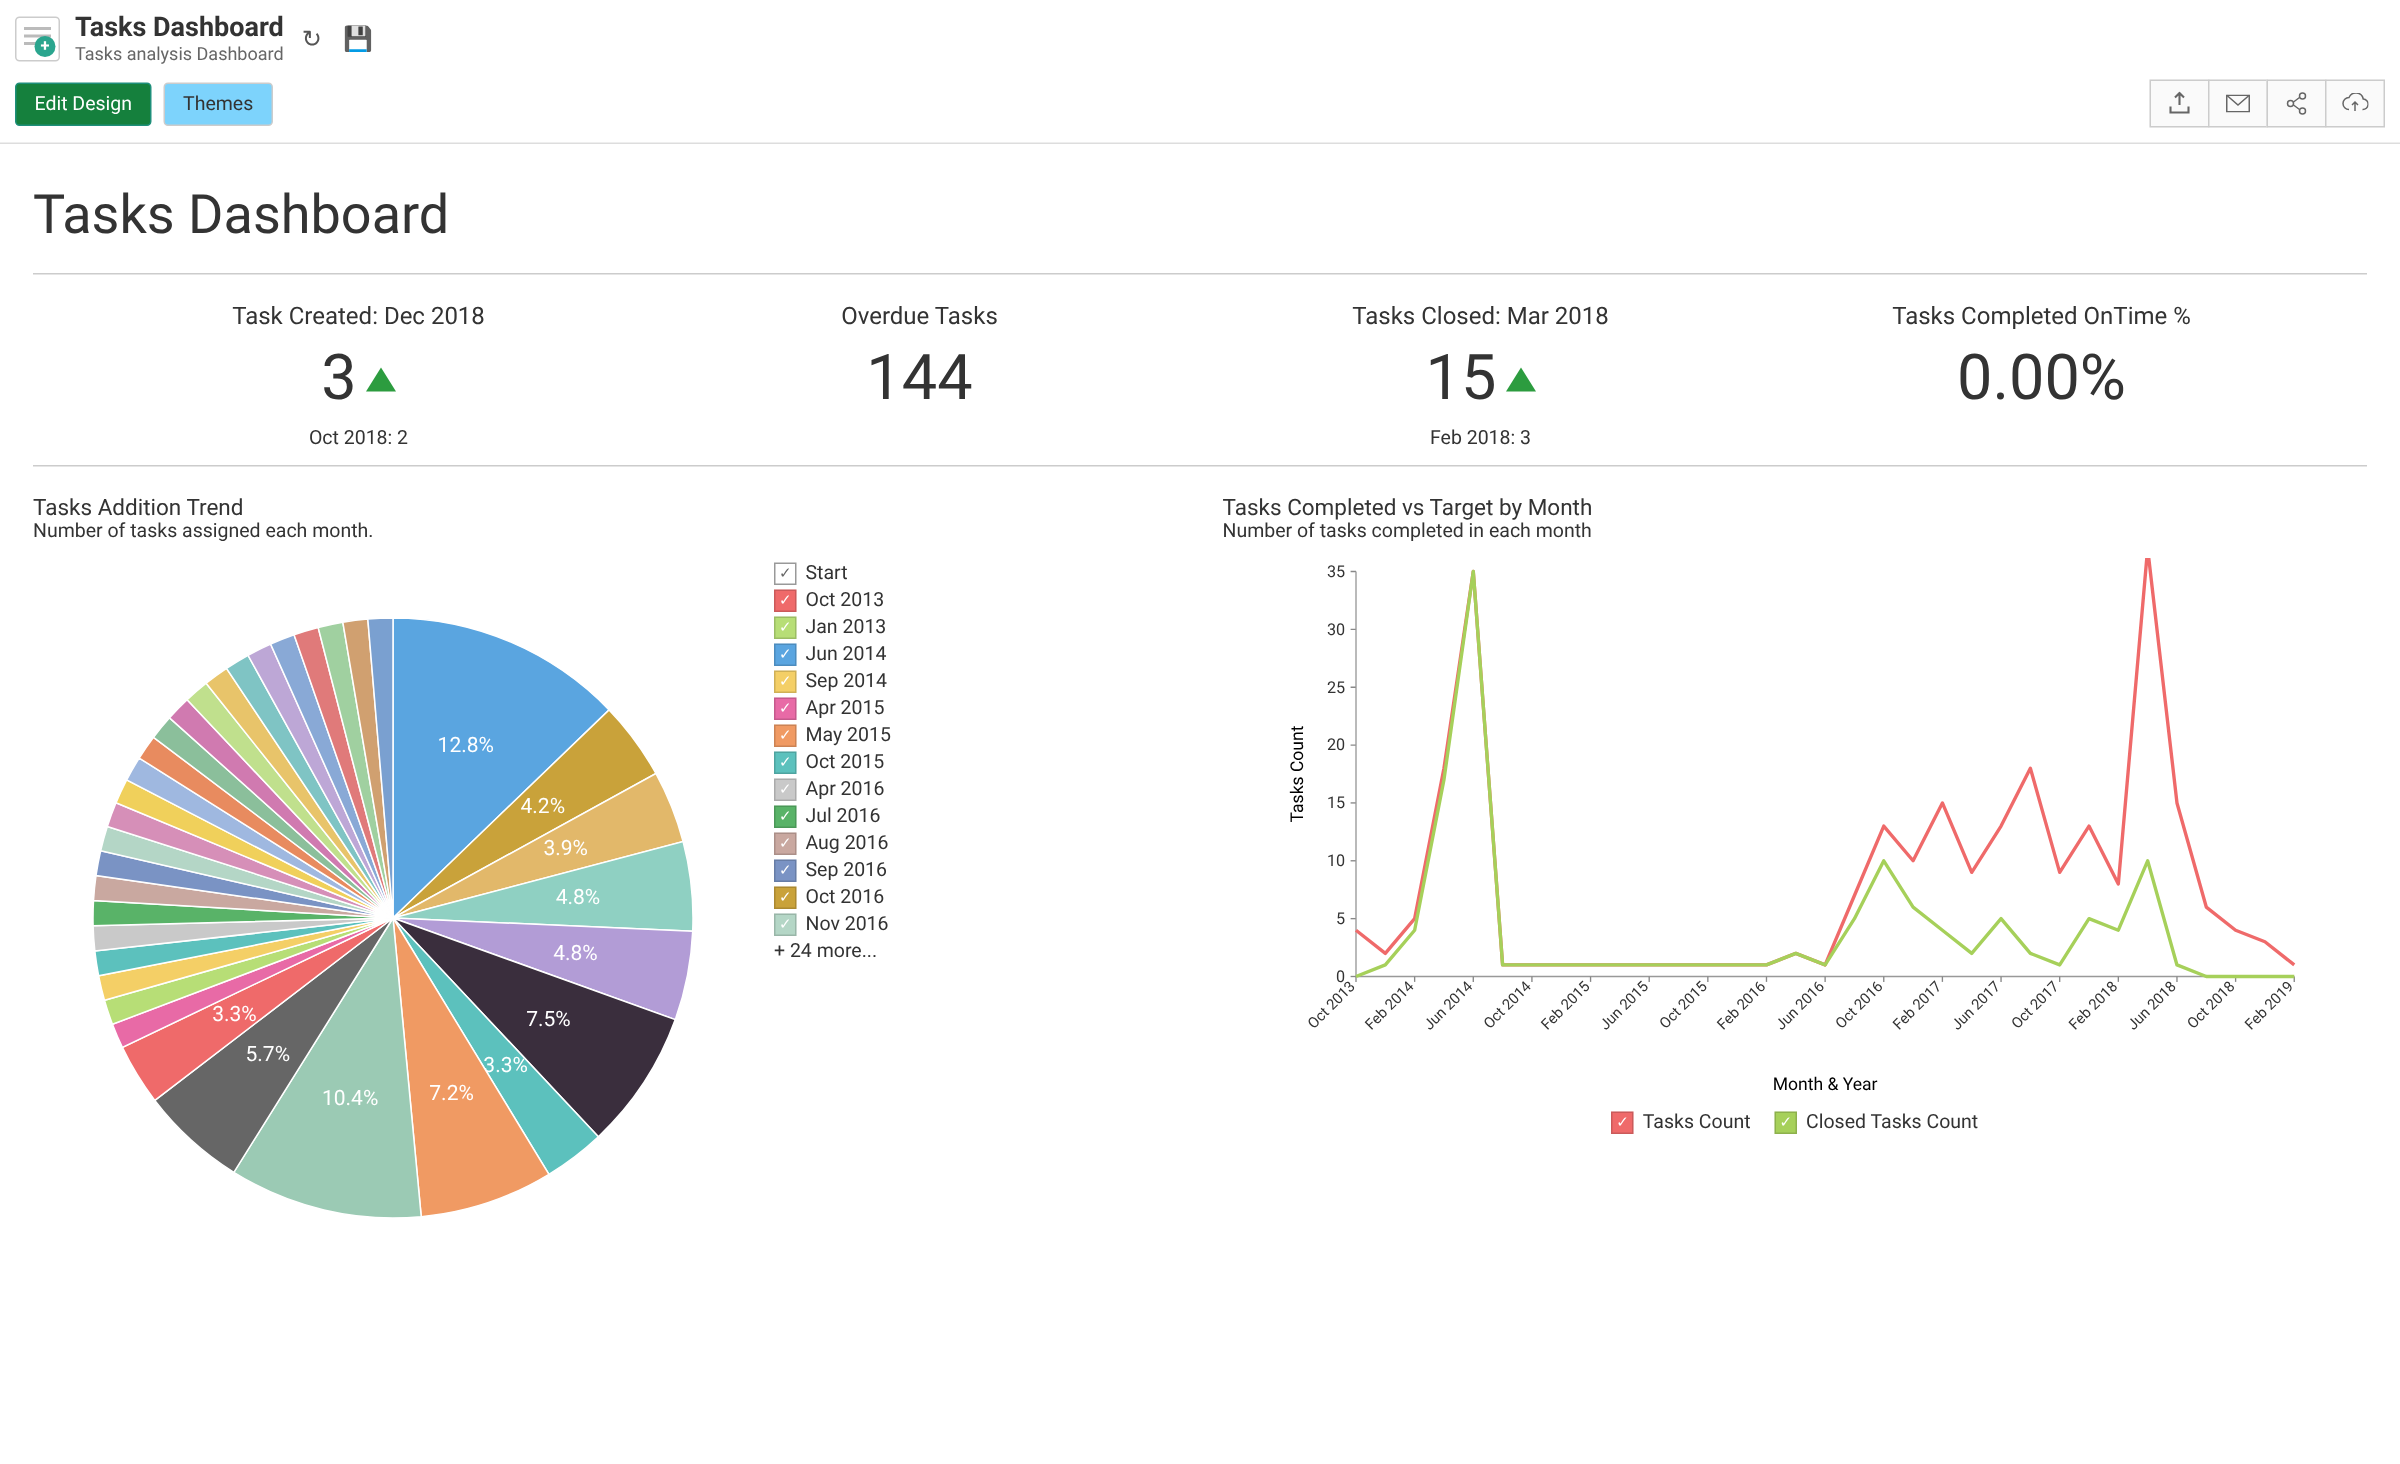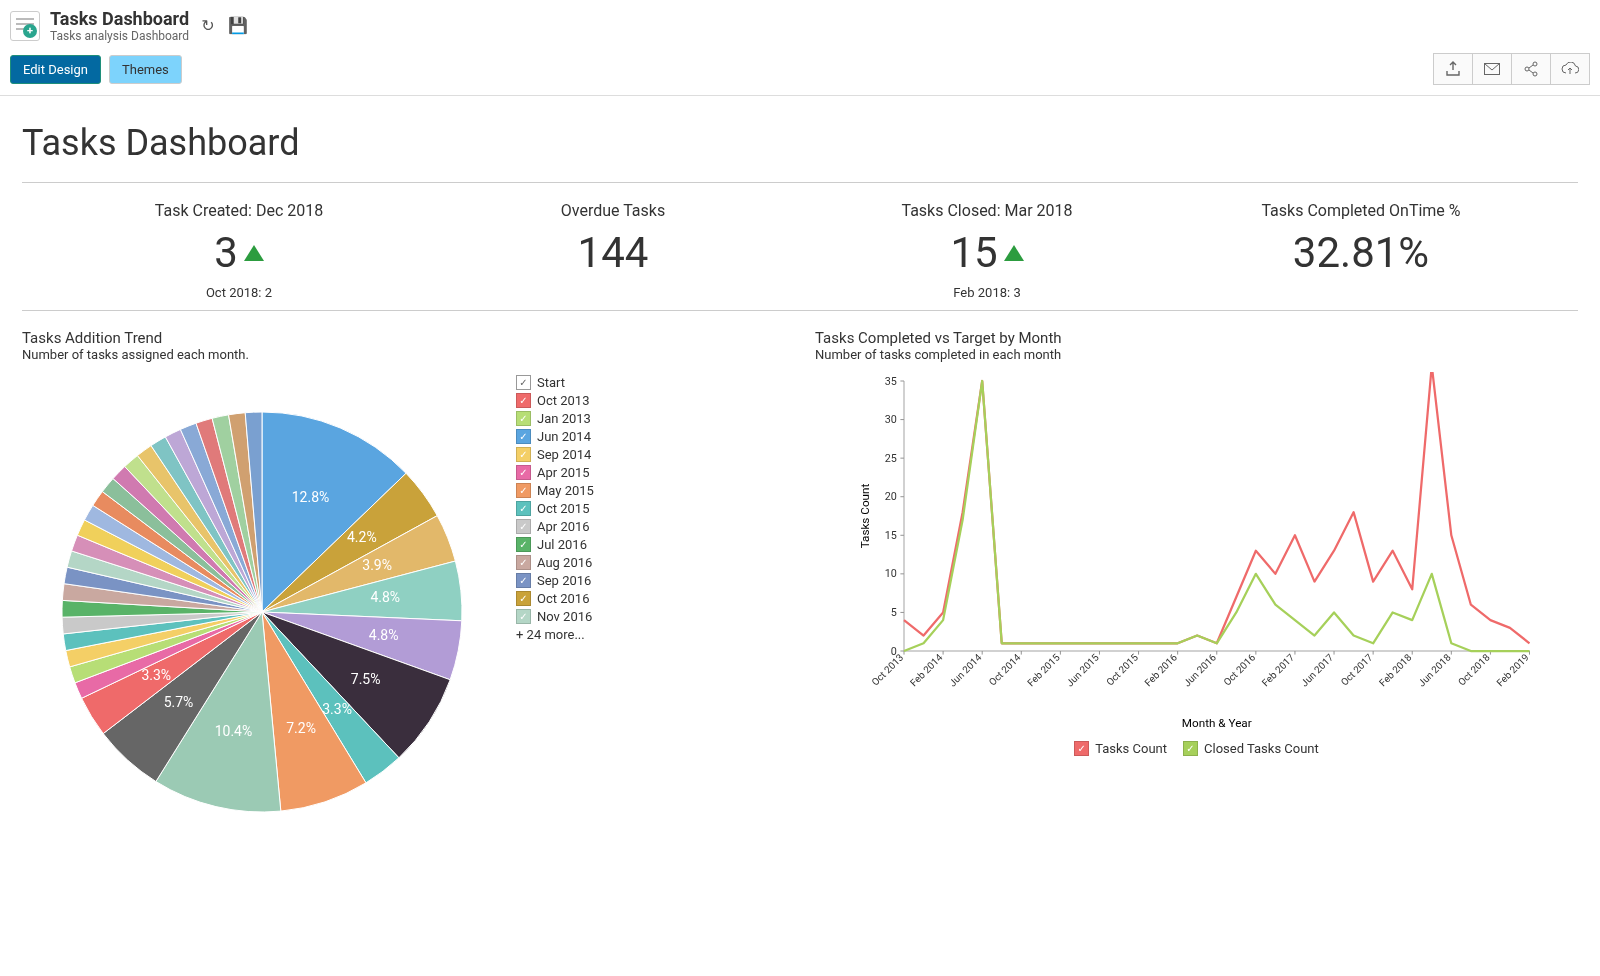--- a/index.html
+++ b/index.html
@@ -7,21 +7,21 @@
 .app-icon{width:28px;height:28px;border:1px solid #ccc;border-radius:3px;margin-right:10px;display:flex;align-items:center;justify-content:center;position:relative}
 .app-icon-lines{position:absolute;left:5px;top:6px;width:18px;height:2px;background:#bbb;box-shadow:0 5px 0 #bbb,0 10px 0 #bbb}
 .app-icon-plus{position:absolute;left:12px;top:12px;width:14px;height:14px;border-radius:50%;background:#2aa58e;color:#fff;font-size:11px;line-height:14px;text-align:center;font-weight:bold}
 .title-block{display:flex;flex-direction:column}
 .title-block .title{font-weight:700;font-size:18px}
 .title-block .subtitle{font-size:12px;color:#666}
 .header-icons{margin-left:12px;display:flex;gap:14px;color:#555}
 .header-icons span{cursor:pointer}
 .toolbar{display:flex;align-items:center;padding:6px 10px 10px;border-bottom:1px solid #ddd}
 .btn{padding:6px 12px;border-radius:3px;font-size:13px;cursor:pointer;border:1px solid #ccc;background:#7dd3fc}
-.btn-primary{background:#0369a1;color:#fff;border-color:#1e8f7a;margin-right:8px}
+.btn-primary{background:#15803d;color:#fff;border-color:#1e8f7a;margin-right:8px}
 .spacer{flex:1}
 .toolbar-right{display:flex;gap:0}
 .tool-btn{width:38px;height:30px;border:1px solid #ccc;display:flex;align-items:center;justify-content:center;color:#666;cursor:pointer;margin-left:-1px;background:#fafafa}
 .main{padding:20px 22px}
 .page-title{font-size:36px;font-weight:400;margin:6px 0 18px}
 .hr{border:0;border-top:1px solid #ccc;margin:4px 0 18px}
 .kpi-row{display:flex;justify-content:space-between;padding:0 30px 6px}
 .kpi{display:flex;flex-direction:column;align-items:center;flex:1}
 .kpi .label{font-size:16px;color:#333;margin-bottom:8px}
 .kpi .value{font-size:42px;font-weight:400;display:flex;align-items:center;gap:6px}
@@ -116,21 +116,21 @@
       <div class="label">Tasks Closed: Mar 2018</div>
       <div class="value">
           <span>15</span>
           <span class="tri-up"></span>
         </div>
       <div class="comp">Feb 2018: 3</div>
     </div>
     <div class="kpi">
       <div class="label">Tasks Completed OnTime %</div>
       <div class="value">
-          <span>32.81%</span>
+          <span>0.00%</span>
         </div>
     </div>
   </div>
 
   <hr class="hr">
 
   <div class="charts-row">
 
     <div class="chart-panel">
       <div class="chart-title">Tasks Addition Trend</div>

